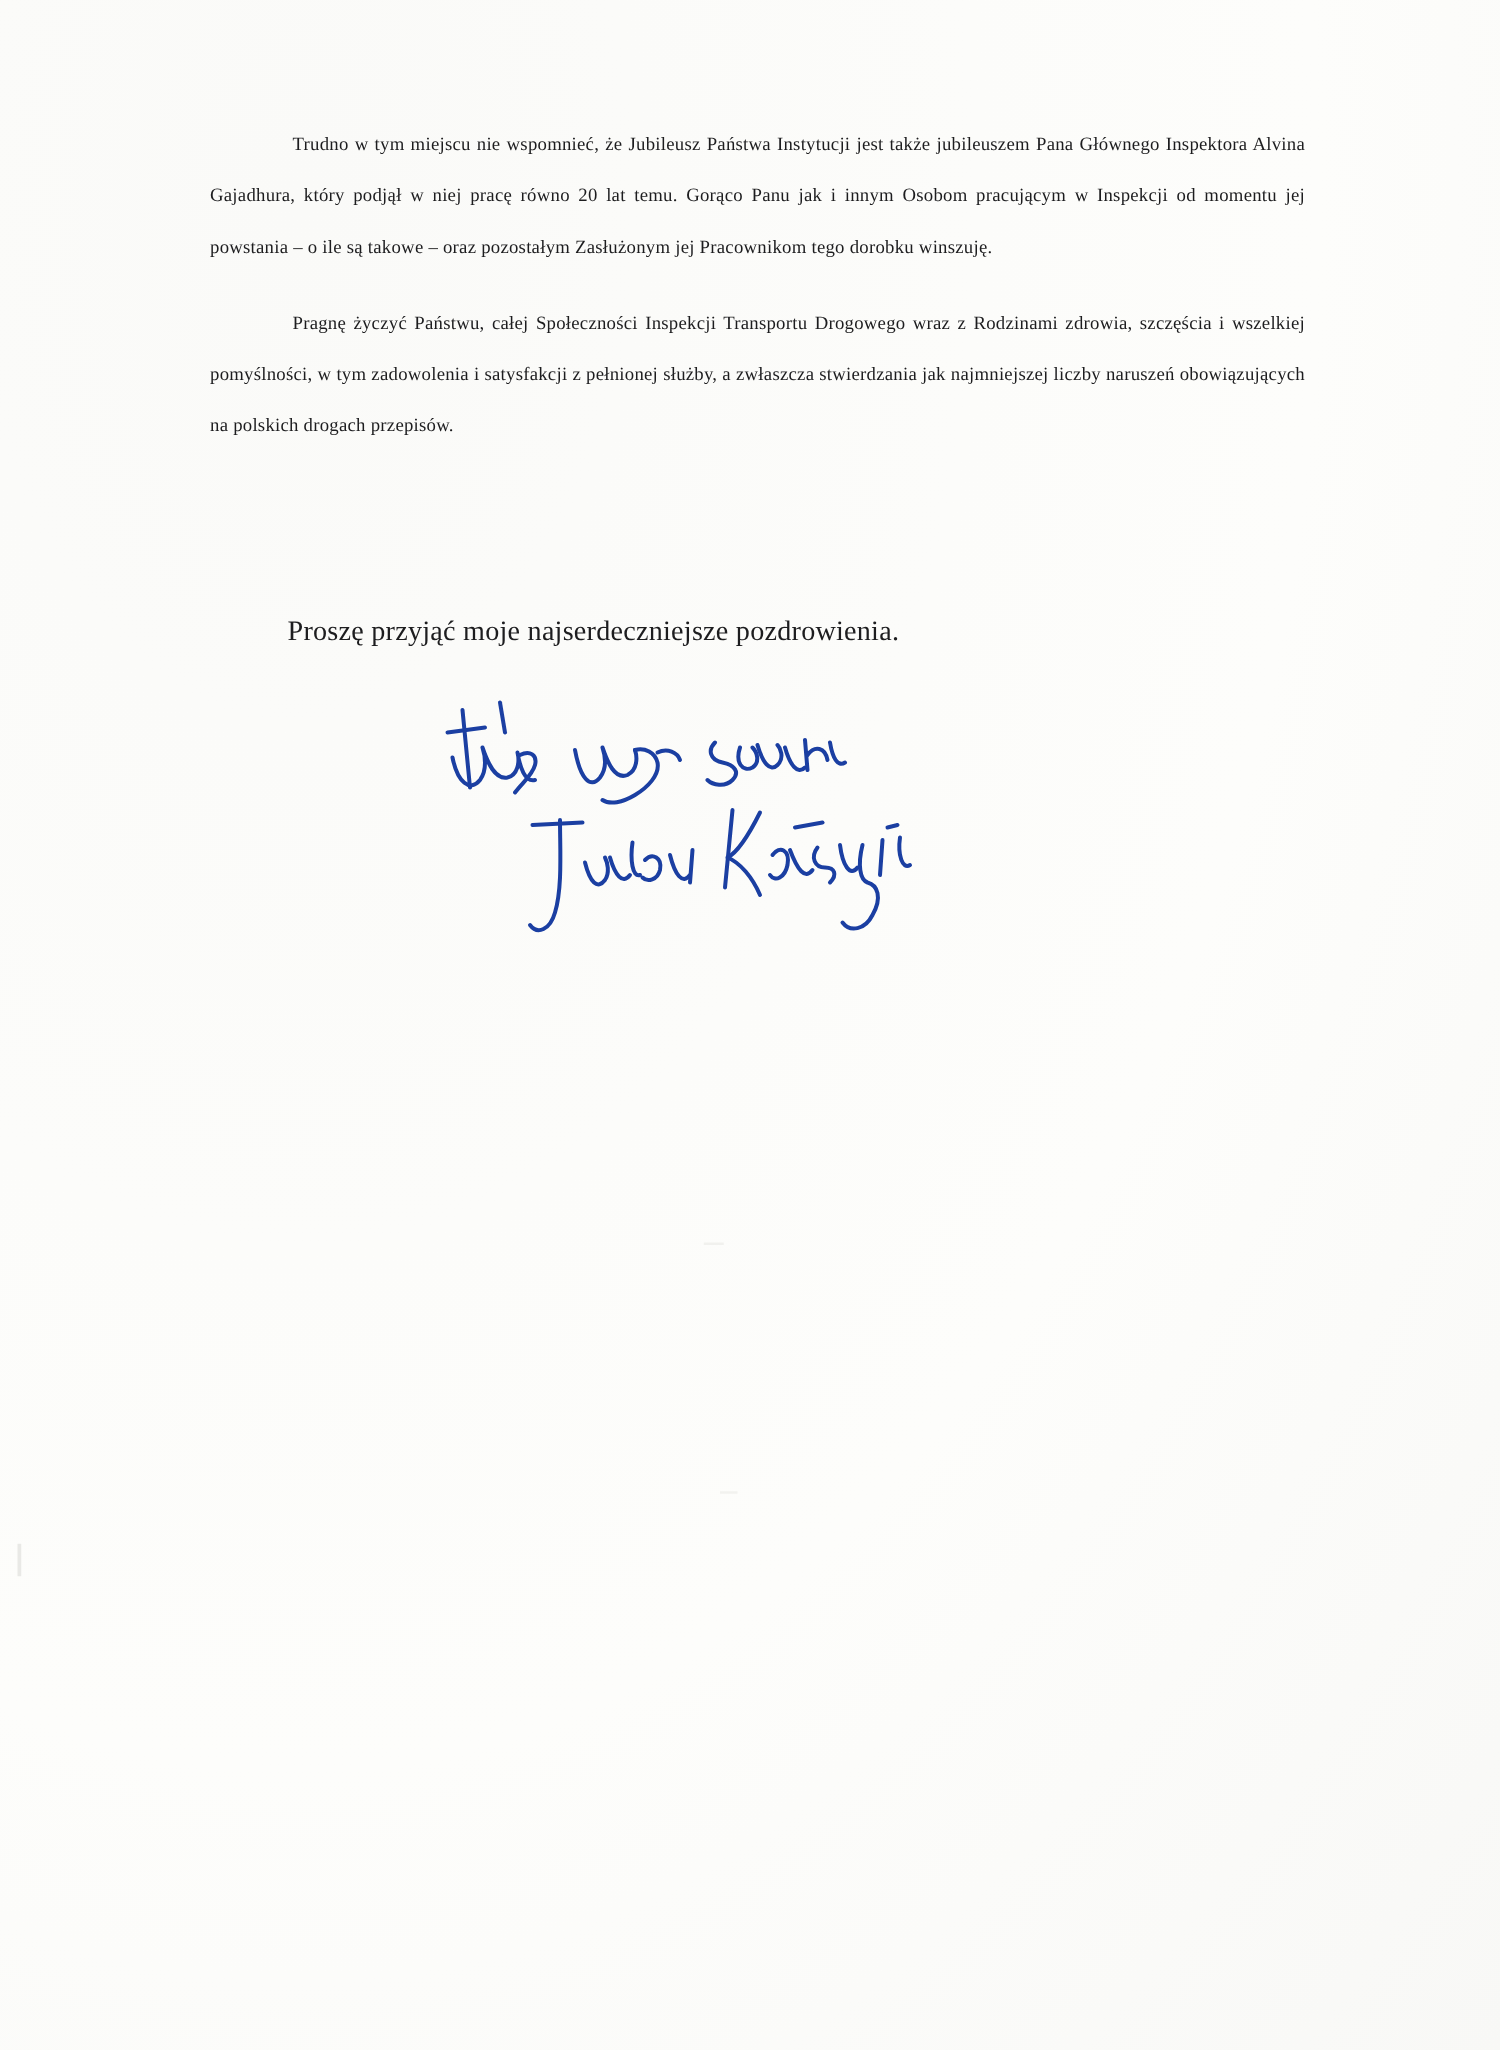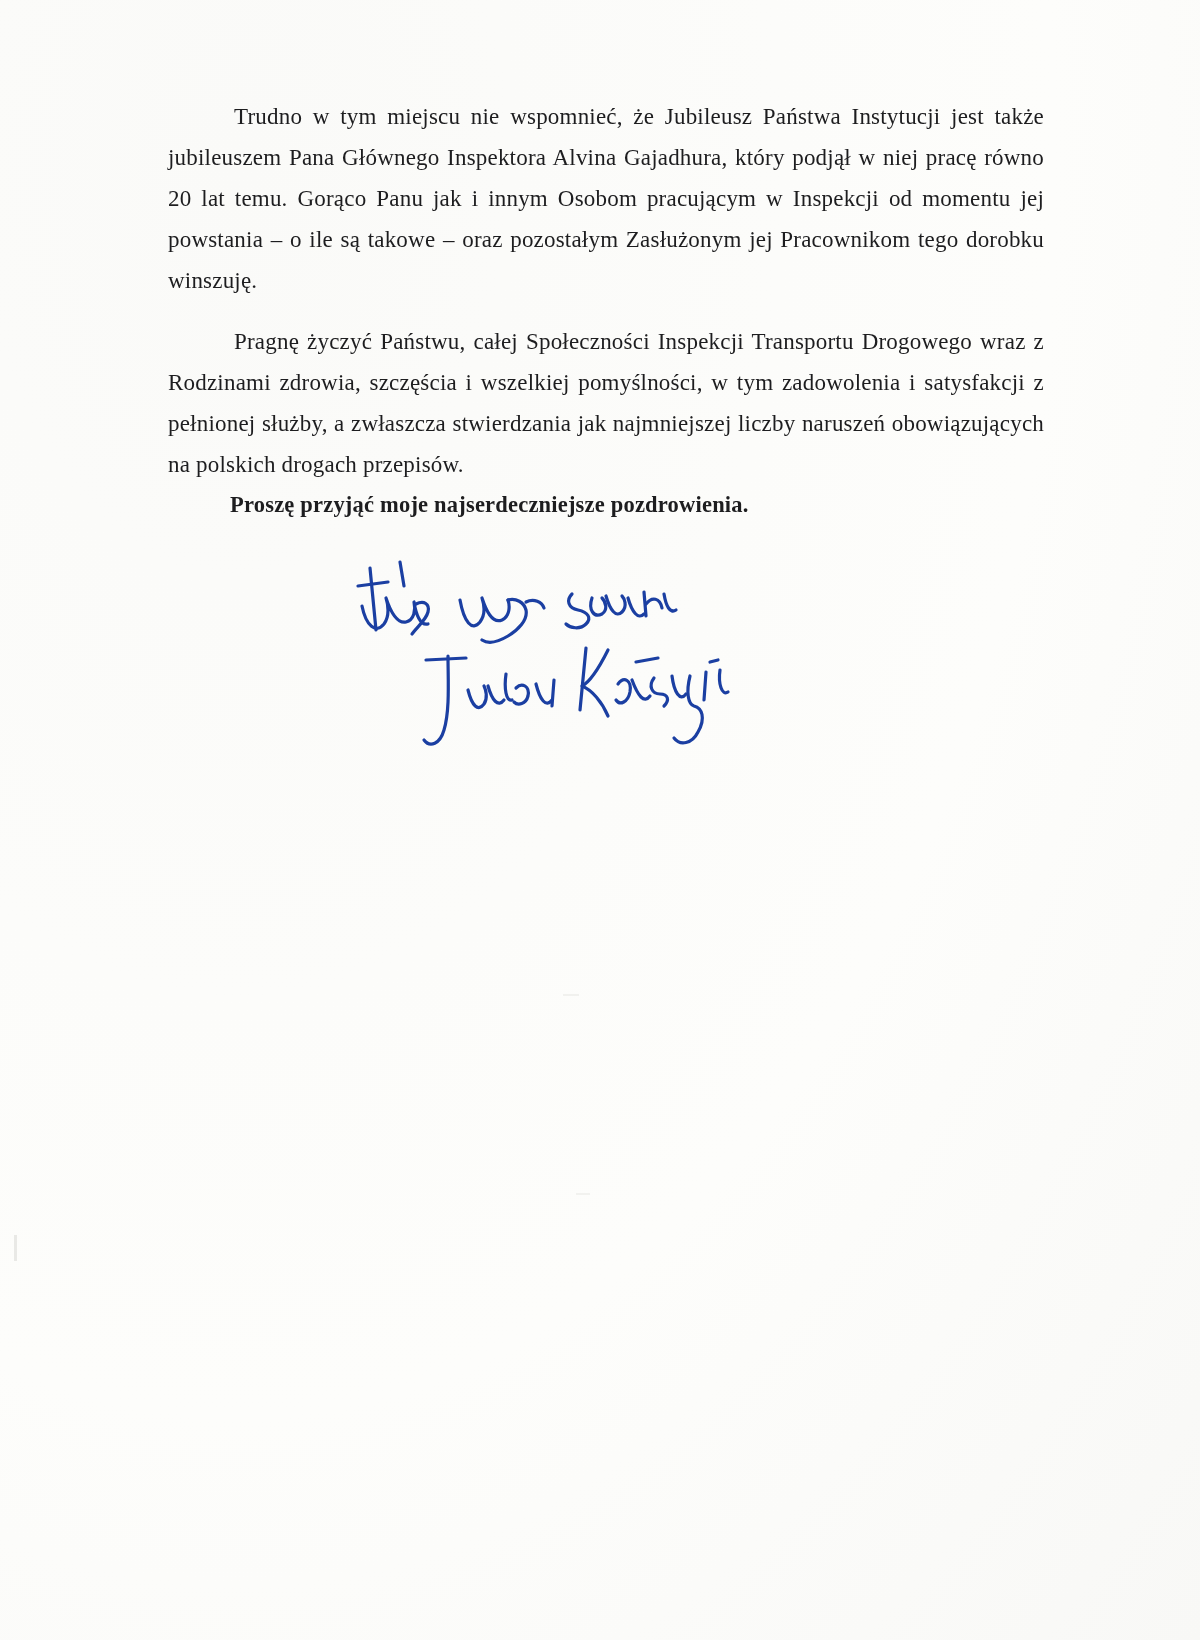--- a/index.html
+++ b/index.html
@@ -26,37 +26,36 @@
     position: absolute;
     left: 168px;
     top: 96px;
     width: 876px;
   }
   p.para {
     margin: 0 0 0 0;
     text-align: justify;
     text-justify: inter-word;
     color: #1d1d1f;
-    font-size: 23px;
+    font-size: 15px;
     line-height: 41px;
     letter-spacing: 0.2px;
     text-indent: 66px;
   }
   p.para + p.para {
     margin-top: 20px;
   }
   p.closing {
     margin: 0;
     color: #1d1d1f;
     font-size: 22.5px;
     line-height: 41px;
     letter-spacing: 0.2px;
     text-indent: 62px;
     text-align: left;
-    font-weight: bold;
   }
   .closing-wrap {
     position: absolute;
     left: 168px;
     top: 484px;
     width: 876px;
   }
   .signature {
     position: absolute;
     left: 340px;

